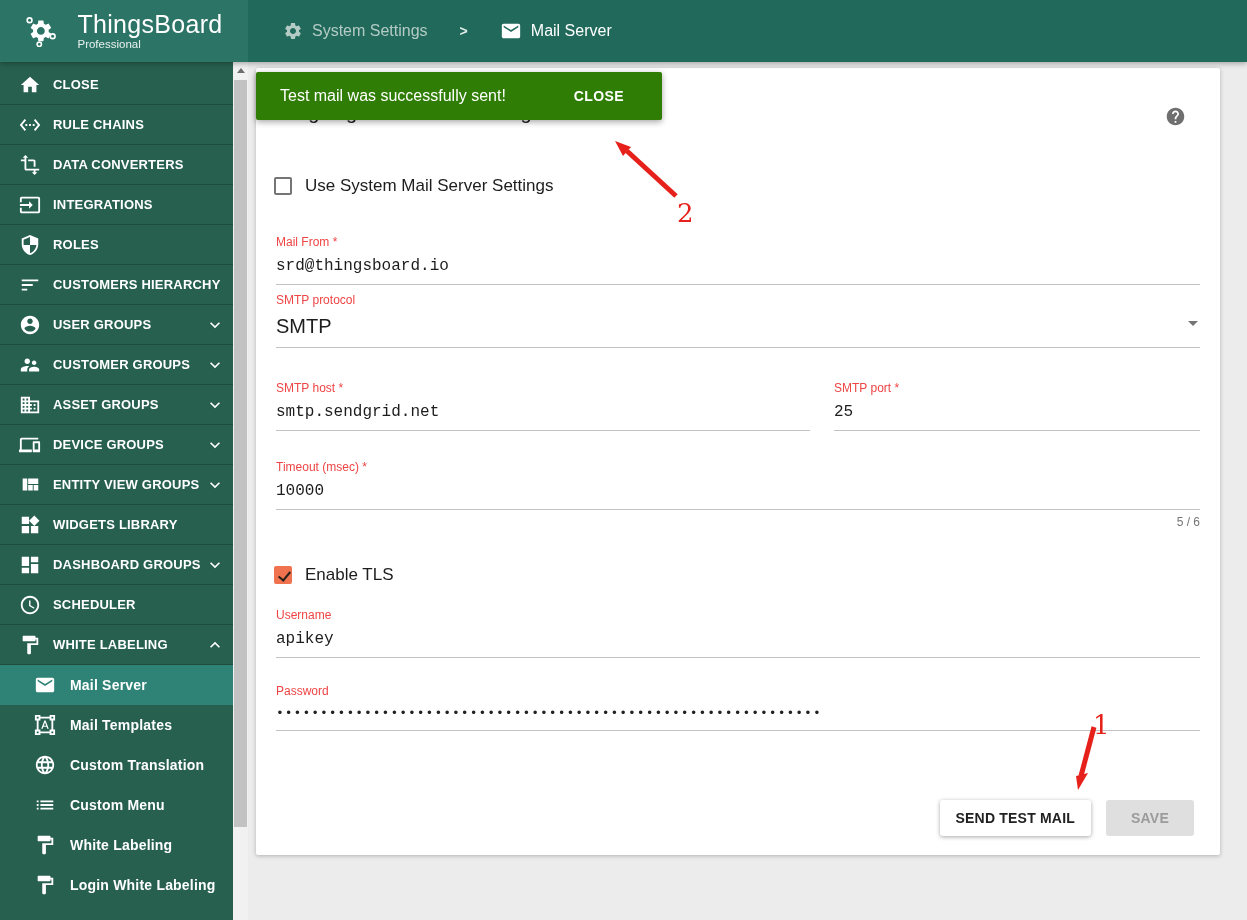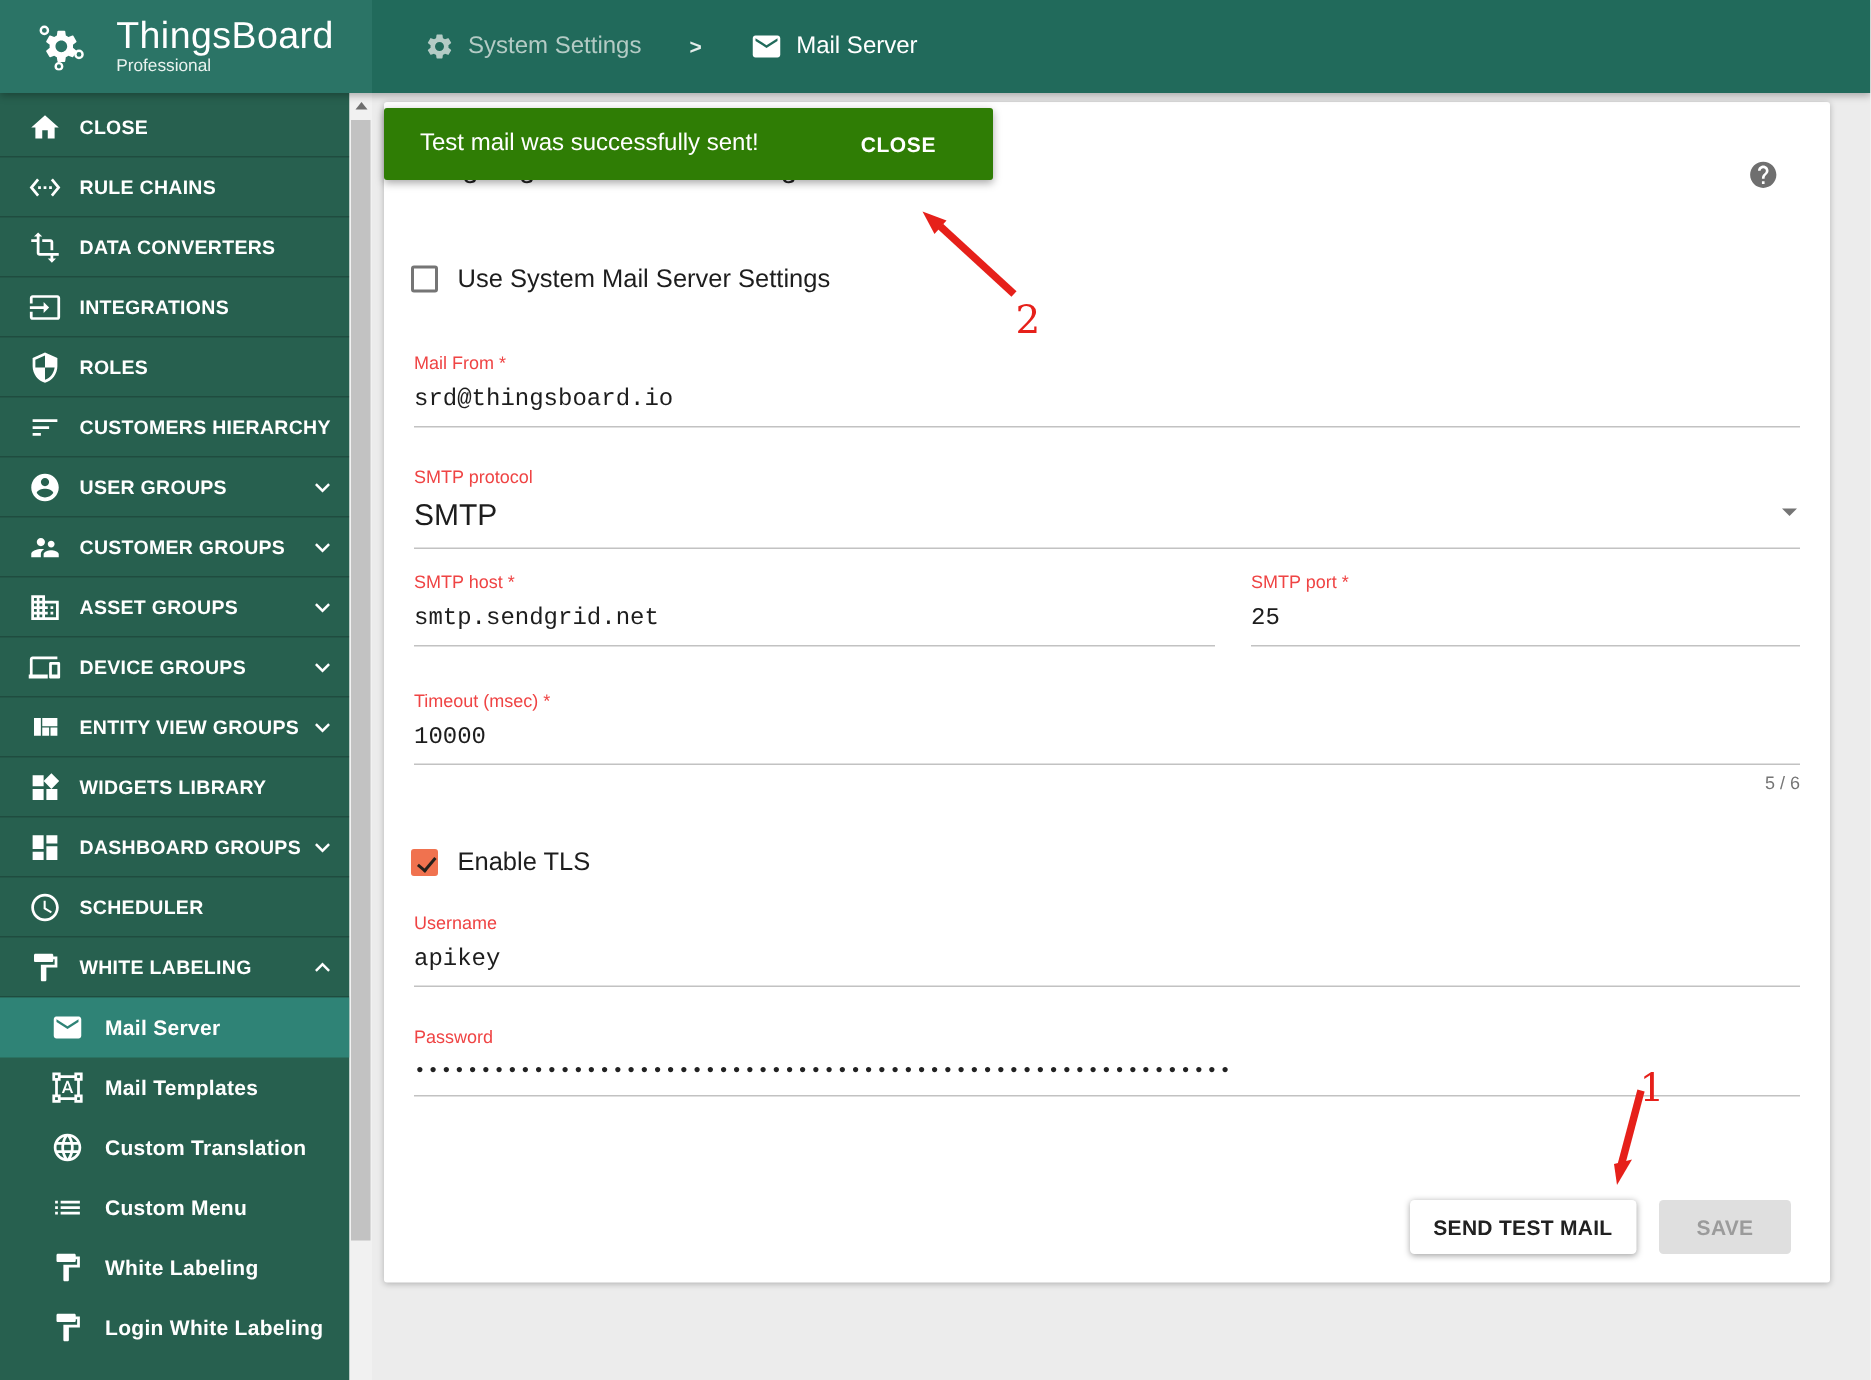--- a/index.html
+++ b/index.html
@@ -343,21 +343,21 @@
       <div class="chk-row" style="top:108px">
         <span class="chk-box"></span>
         <span class="chk-label">Use System Mail Server Settings</span>
       </div>
 
       <div class="fg" style="top:167px">
         <label class="f-label">Mail From *</label>
         <input type="text" value="srd@thingsboard.io" style="">
       </div>
 
-      <div class="fg" style="top:243px">
+      <div class="fg" style="top:225px">
         <label class="f-label">SMTP protocol</label>
         <div class="select-box">
           <span>SMTP</span>
           <span class="select-arrow"></span>
         </div>
       </div>
 
       <div class="fg" style="top:313px;right:auto;width:534px">
         <label class="f-label">SMTP host *</label>
         <input type="text" value="smtp.sendgrid.net" style="">

